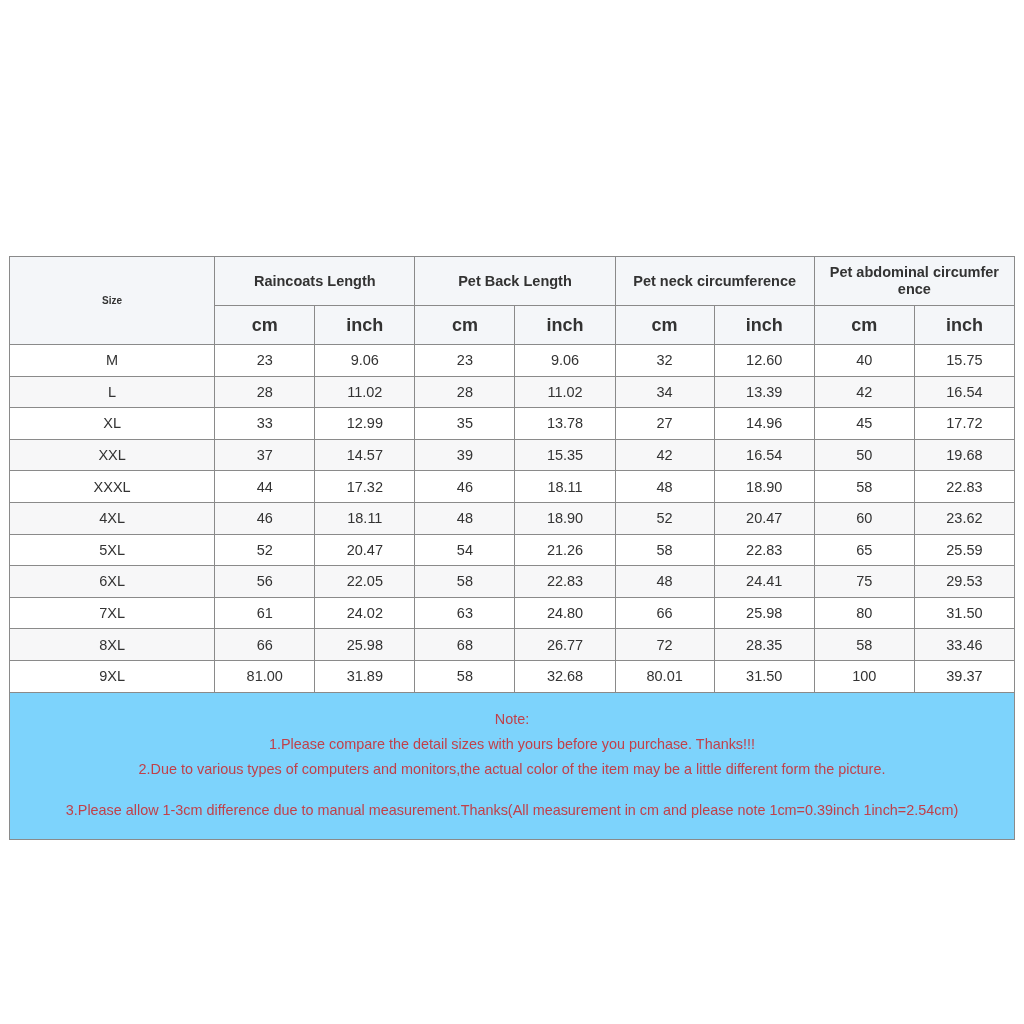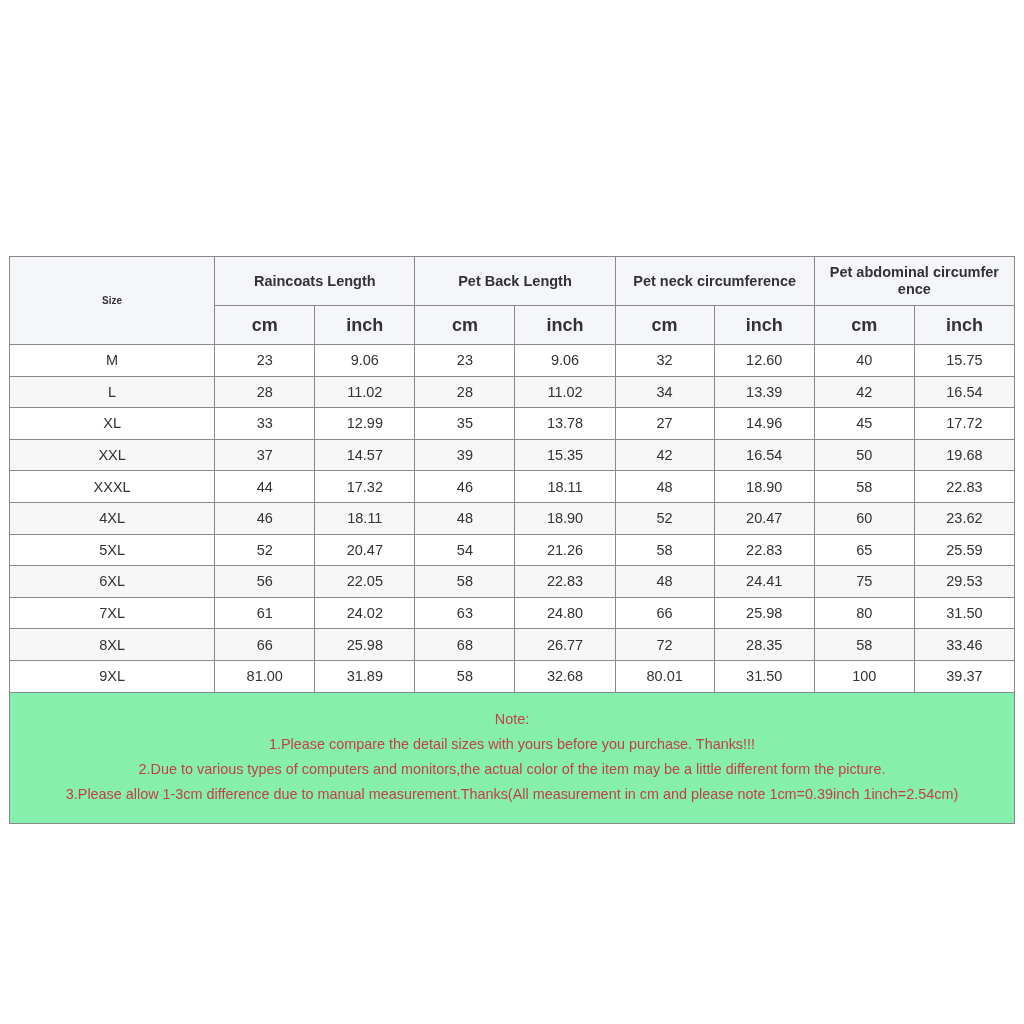--- a/index.html
+++ b/index.html
@@ -71,21 +71,21 @@
   }
 
   tr.row-odd td {
     background: #ffffff;
   }
   tr.row-even td {
     background: #f7f7f8;
   }
 
   td.note-cell {
-    background: #86efac;
+    background: #7dd3fc;
     padding: 14px 6px 16px 6px;
     text-align: center;
     border: 1px solid #8a8a8a;
   }
 
   .note-line {
     color: #c0414a;
     font-size: 14.4px;
     line-height: 25px;
     white-space: nowrap;
@@ -247,18 +247,18 @@
         <td class="data-cell">80.01</td>
         <td class="data-cell">31.50</td>
         <td class="data-cell">100</td>
         <td class="data-cell">39.37</td>
       </tr>
       <tr>
         <td class="note-cell" colspan="9">
           <div class="note-line" style="color: rgb(192, 65, 74);">Note:</div>
           <div class="note-line" style="color: rgb(192, 65, 74);">1.Please compare the detail sizes with yours before you purchase. Thanks!!!</div>
           <div class="note-line" style="color: rgb(192, 65, 74);">2.Due to various types of computers and monitors,the actual color of the item may be a little different form the picture.</div>
-          <div class="note-line" style="color: rgb(192, 65, 74);">3.Please allow 1-3cm difference due to manual measurement.Thanks(All measurement in cm and please note 1cm=0.39inch 1inch=2.54cm)</div>
+          <div class="note-line" style="color: rgb(192, 65, 74); margin-top: 16px;">3.Please allow 1-3cm difference due to manual measurement.Thanks(All measurement in cm and please note 1cm=0.39inch 1inch=2.54cm)</div>
         </td>
       </tr>
     </tbody>
   </table>
 </div>
 
 </body></html>

